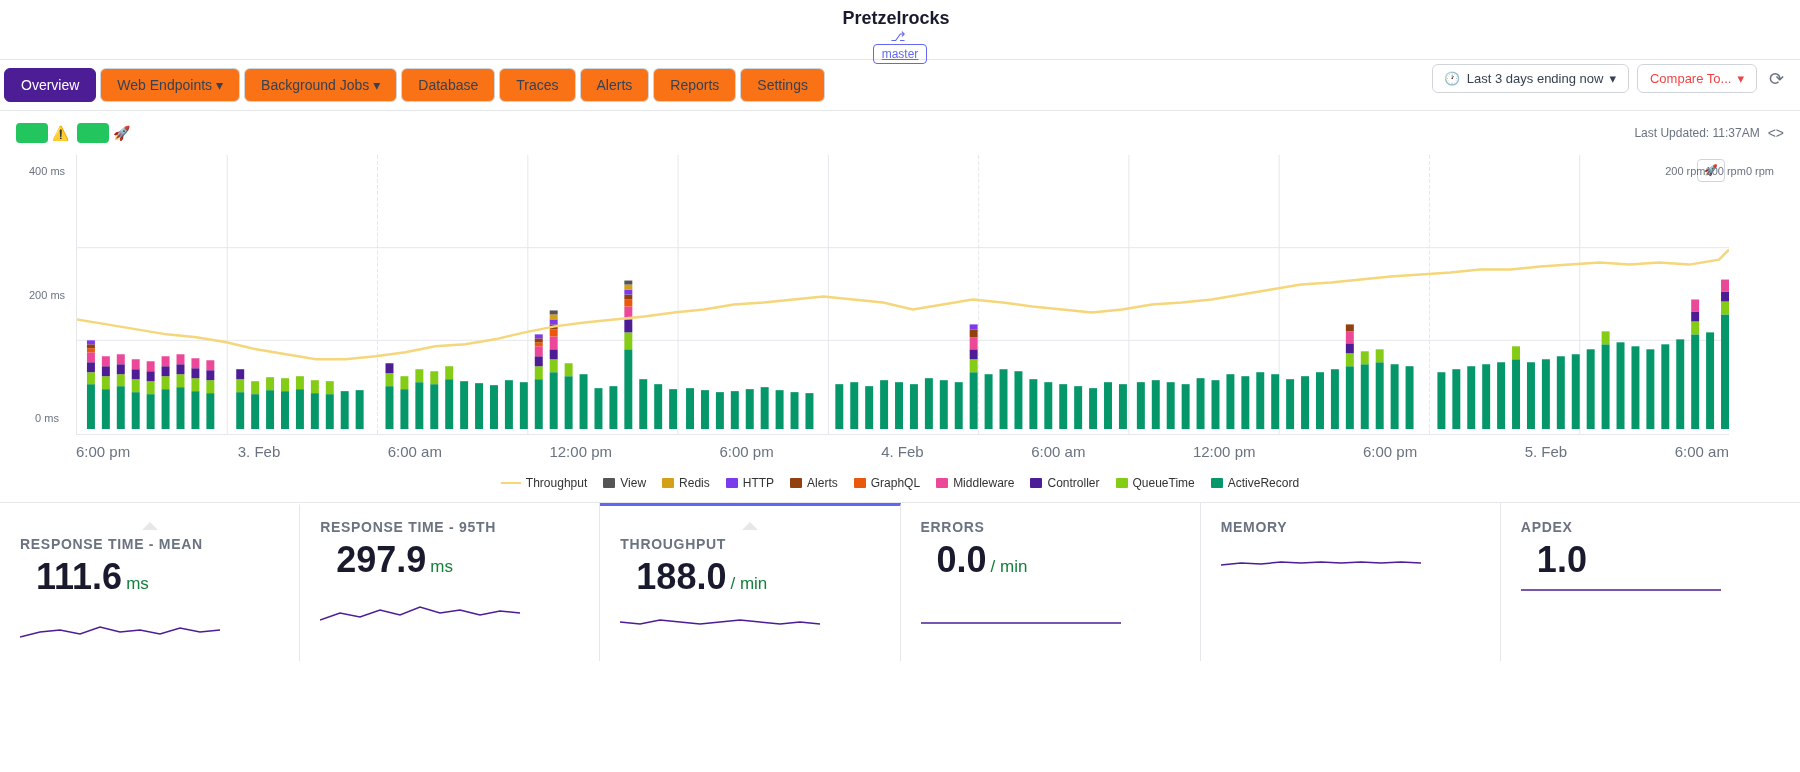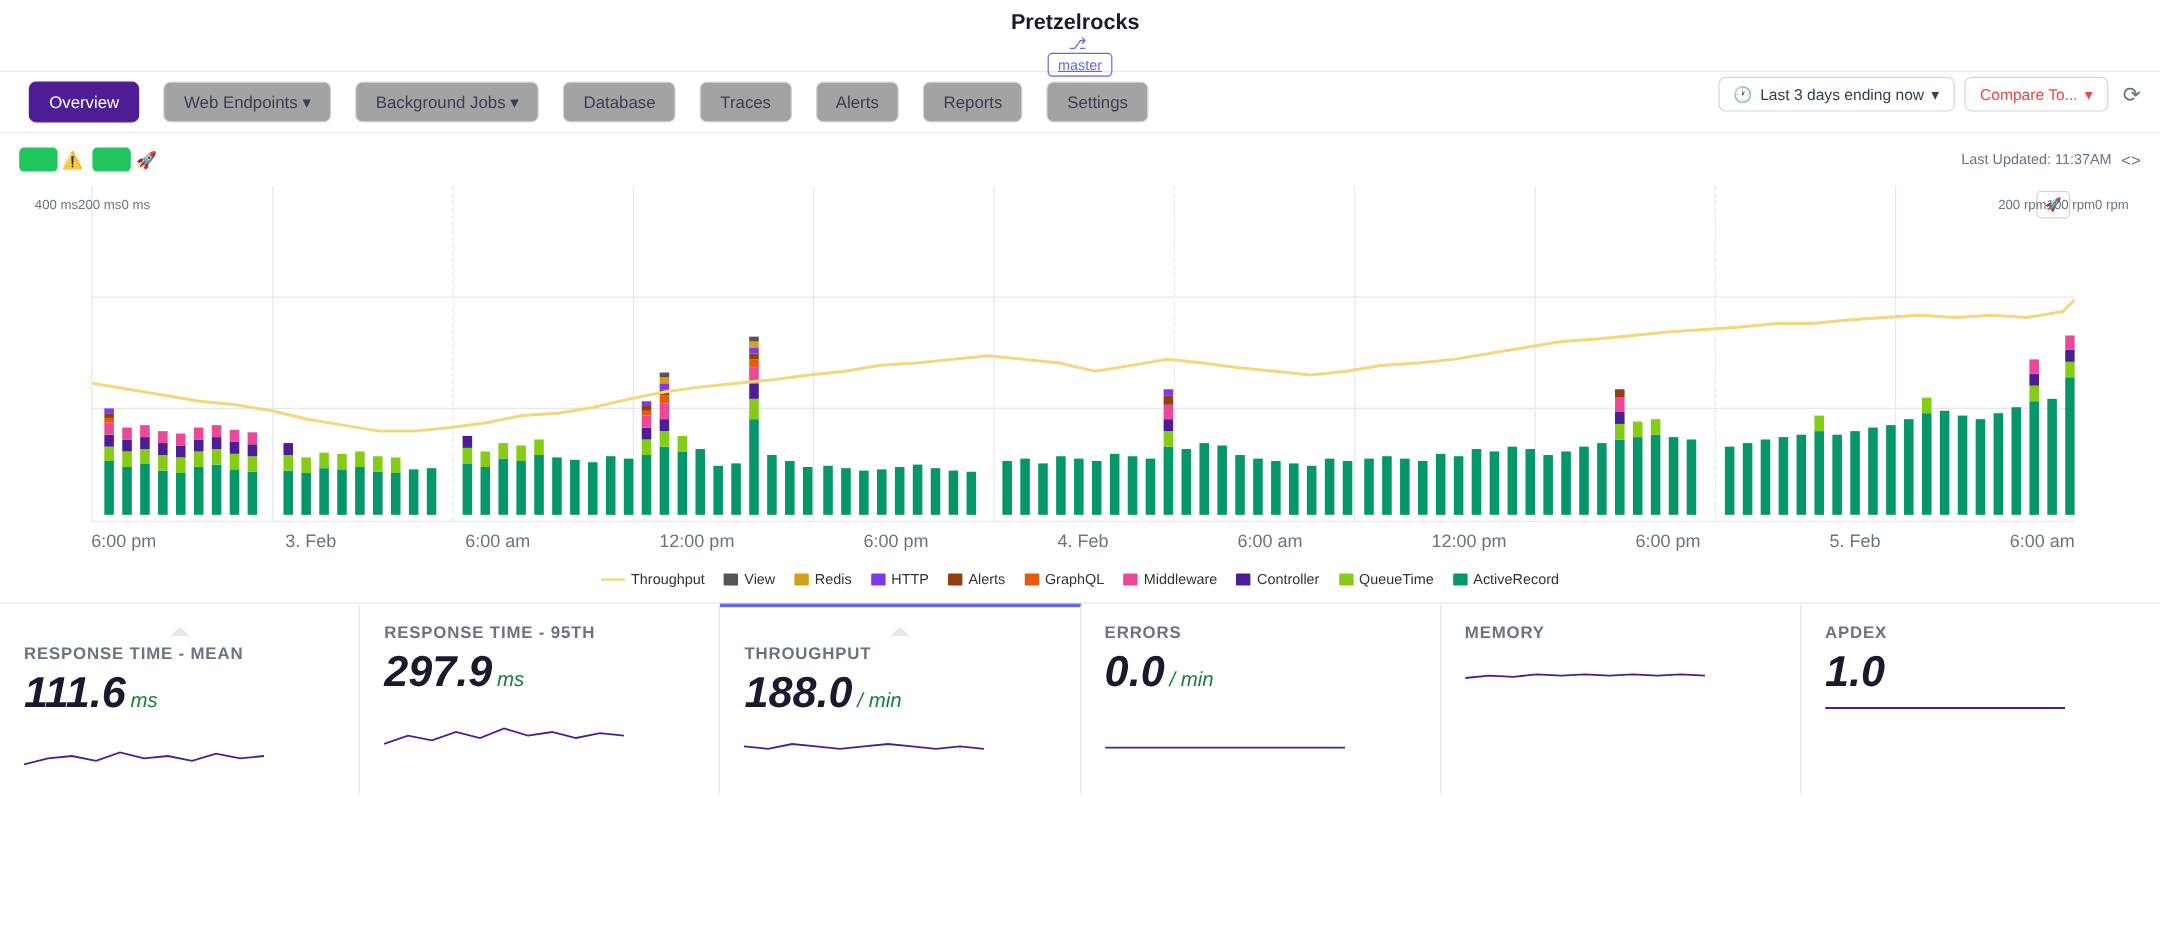--- a/index.html
+++ b/index.html
@@ -8,49 +8,49 @@
     
     .header { display: flex; align-items: center; padding: 8px 16px; border-bottom: 1px solid #e5e7eb; height: 60px; flex-direction: column; }
     .app-title { font-size: 18px; font-weight: 700; color: #1a1a2e; margin-right: 8px; }
     .branch-badge { border: 1px solid #6366f1; border-radius: 4px; padding: 2px 8px; font-size: 12px; color: #6366f1; text-decoration: underline; cursor: pointer; }
     .header-right { margin-left: auto; display: flex; align-items: center; gap: 8px; }
     .time-selector { display: flex; align-items: center; gap: 6px; border: 1px solid #d1d5db; border-radius: 6px; padding: 6px 12px; font-size: 13px; cursor: pointer; color: #374151; }
     .compare-selector { display: flex; align-items: center; gap: 6px; border: 1px solid #d1d5db; border-radius: 6px; padding: 6px 12px; font-size: 13px; cursor: pointer; color: #ef4444; }
     .refresh-icon { font-size: 18px; cursor: pointer; color: #6b7280; margin-left: 4px; }
     
     
-    .nav { display: flex; align-items: center; padding: 8px 24px; border-bottom: 1px solid #e5e7eb; gap: 20px; }
-    .nav-btn { padding: 8px 16px; border-radius: 6px; border: 1px solid #d1d5db; background: #a3a3a3; cursor: pointer; font-size: 14px; color: #374151; display: flex; align-items: center; gap: 4px; }
+    .nav { display: flex; align-items: center; padding: 8px 4px; border-bottom: 1px solid #e5e7eb; gap: 4px; }
+    .nav-btn { padding: 8px 16px; border-radius: 6px; border: 1px solid #d1d5db; background: #f97316; cursor: pointer; font-size: 14px; color: #374151; display: flex; align-items: center; gap: 4px; }
     .nav-btn.active { background: #4c1d95; color: #fff; border-color: #4c1d95; }
     
     
     .toolbar { display: flex; align-items: center; padding: 8px 16px; height: 44px; }
     .status-indicators { display: flex; gap: 8px; align-items: center; }
     .status-green { background: #22c55e; border-radius: 4px; width: 32px; height: 20px; }
     .last-updated { margin-left: auto; font-size: 12px; color: #6b7280; display: flex; align-items: center; gap: 8px; }
     .code-toggle { font-size: 14px; color: #6b7280; cursor: pointer; }
     
     
     .chart-container { padding: 0 16px; position: relative; }
     .chart-wrapper { position: relative; height: 280px; border-left: 1px solid #e5e7eb; border-bottom: 1px solid #e5e7eb; }
     .chart-pin-btn { position: absolute; top: 4px; right: 4px; background: #fff; border: 1px solid #d1d5db; border-radius: 4px; padding: 4px 6px; font-size: 11px; cursor: pointer; }
-    .y-axis-left { position: absolute; left: -48px; top: 0; height: 100%; display: flex; justify-content: space-between; padding: 10px 0; text-align: center; font-size: 11px; color: #6b7280; }
+    .y-axis-left { position: absolute; left: -48px; top: 0; height: 100%; display: flex; flex-direction: column; justify-content: space-between; padding: 10px 0; text-align: center; font-size: 11px; color: #6b7280; }
     .y-axis-right { position: absolute; right: -45px; top: 0; height: 100%; display: flex; flex-direction: row; justify-content: space-between; padding: 10px 0; font-size: 11px; color: #6b7280; }
     .x-axis { display: flex; justify-content: space-between; padding: 4px 0; font-size: 15px; color: #6b7280; margin-top: 4px; }
     
     
     .legend { display: flex; flex-wrap: wrap; justify-content: center; gap: 16px; padding: 12px 16px; font-size: 12px; }
     .legend-item { display: flex; align-items: center; gap: 5px; cursor: pointer; }
     
     
     .metrics-row { display: flex; border-top: 1px solid #e5e7eb; }
     .metric-card { flex: 1; padding: 16px 20px; border-right: 1px solid #e5e7eb; }
     .metric-card:last-child { border-right: none; }
     .metric-label { font-size: 14px; font-weight: 700; color: #6b7280; letter-spacing: 0.05em; text-transform: uppercase; }
-    .metric-value { font-size: 36px; font-weight: 700; color: #1a1a2e; margin: 4px 0; display: flex; align-items: baseline; gap: 4px; font-style: italic; }
+    .metric-value { font-size: 36px; font-weight: 700; color: #1a1a2e; margin: 4px 16px; display: flex; align-items: baseline; gap: 4px; }
     .metric-unit { font-size: 17px; font-weight: 400; color: #15803d; }
     .metric-sparkline { height: 40px; }
     
     
     .main-chart { width: 100%; height: 100%; }
   </style>
 </head>
 <body>
 
 <div class="header">

